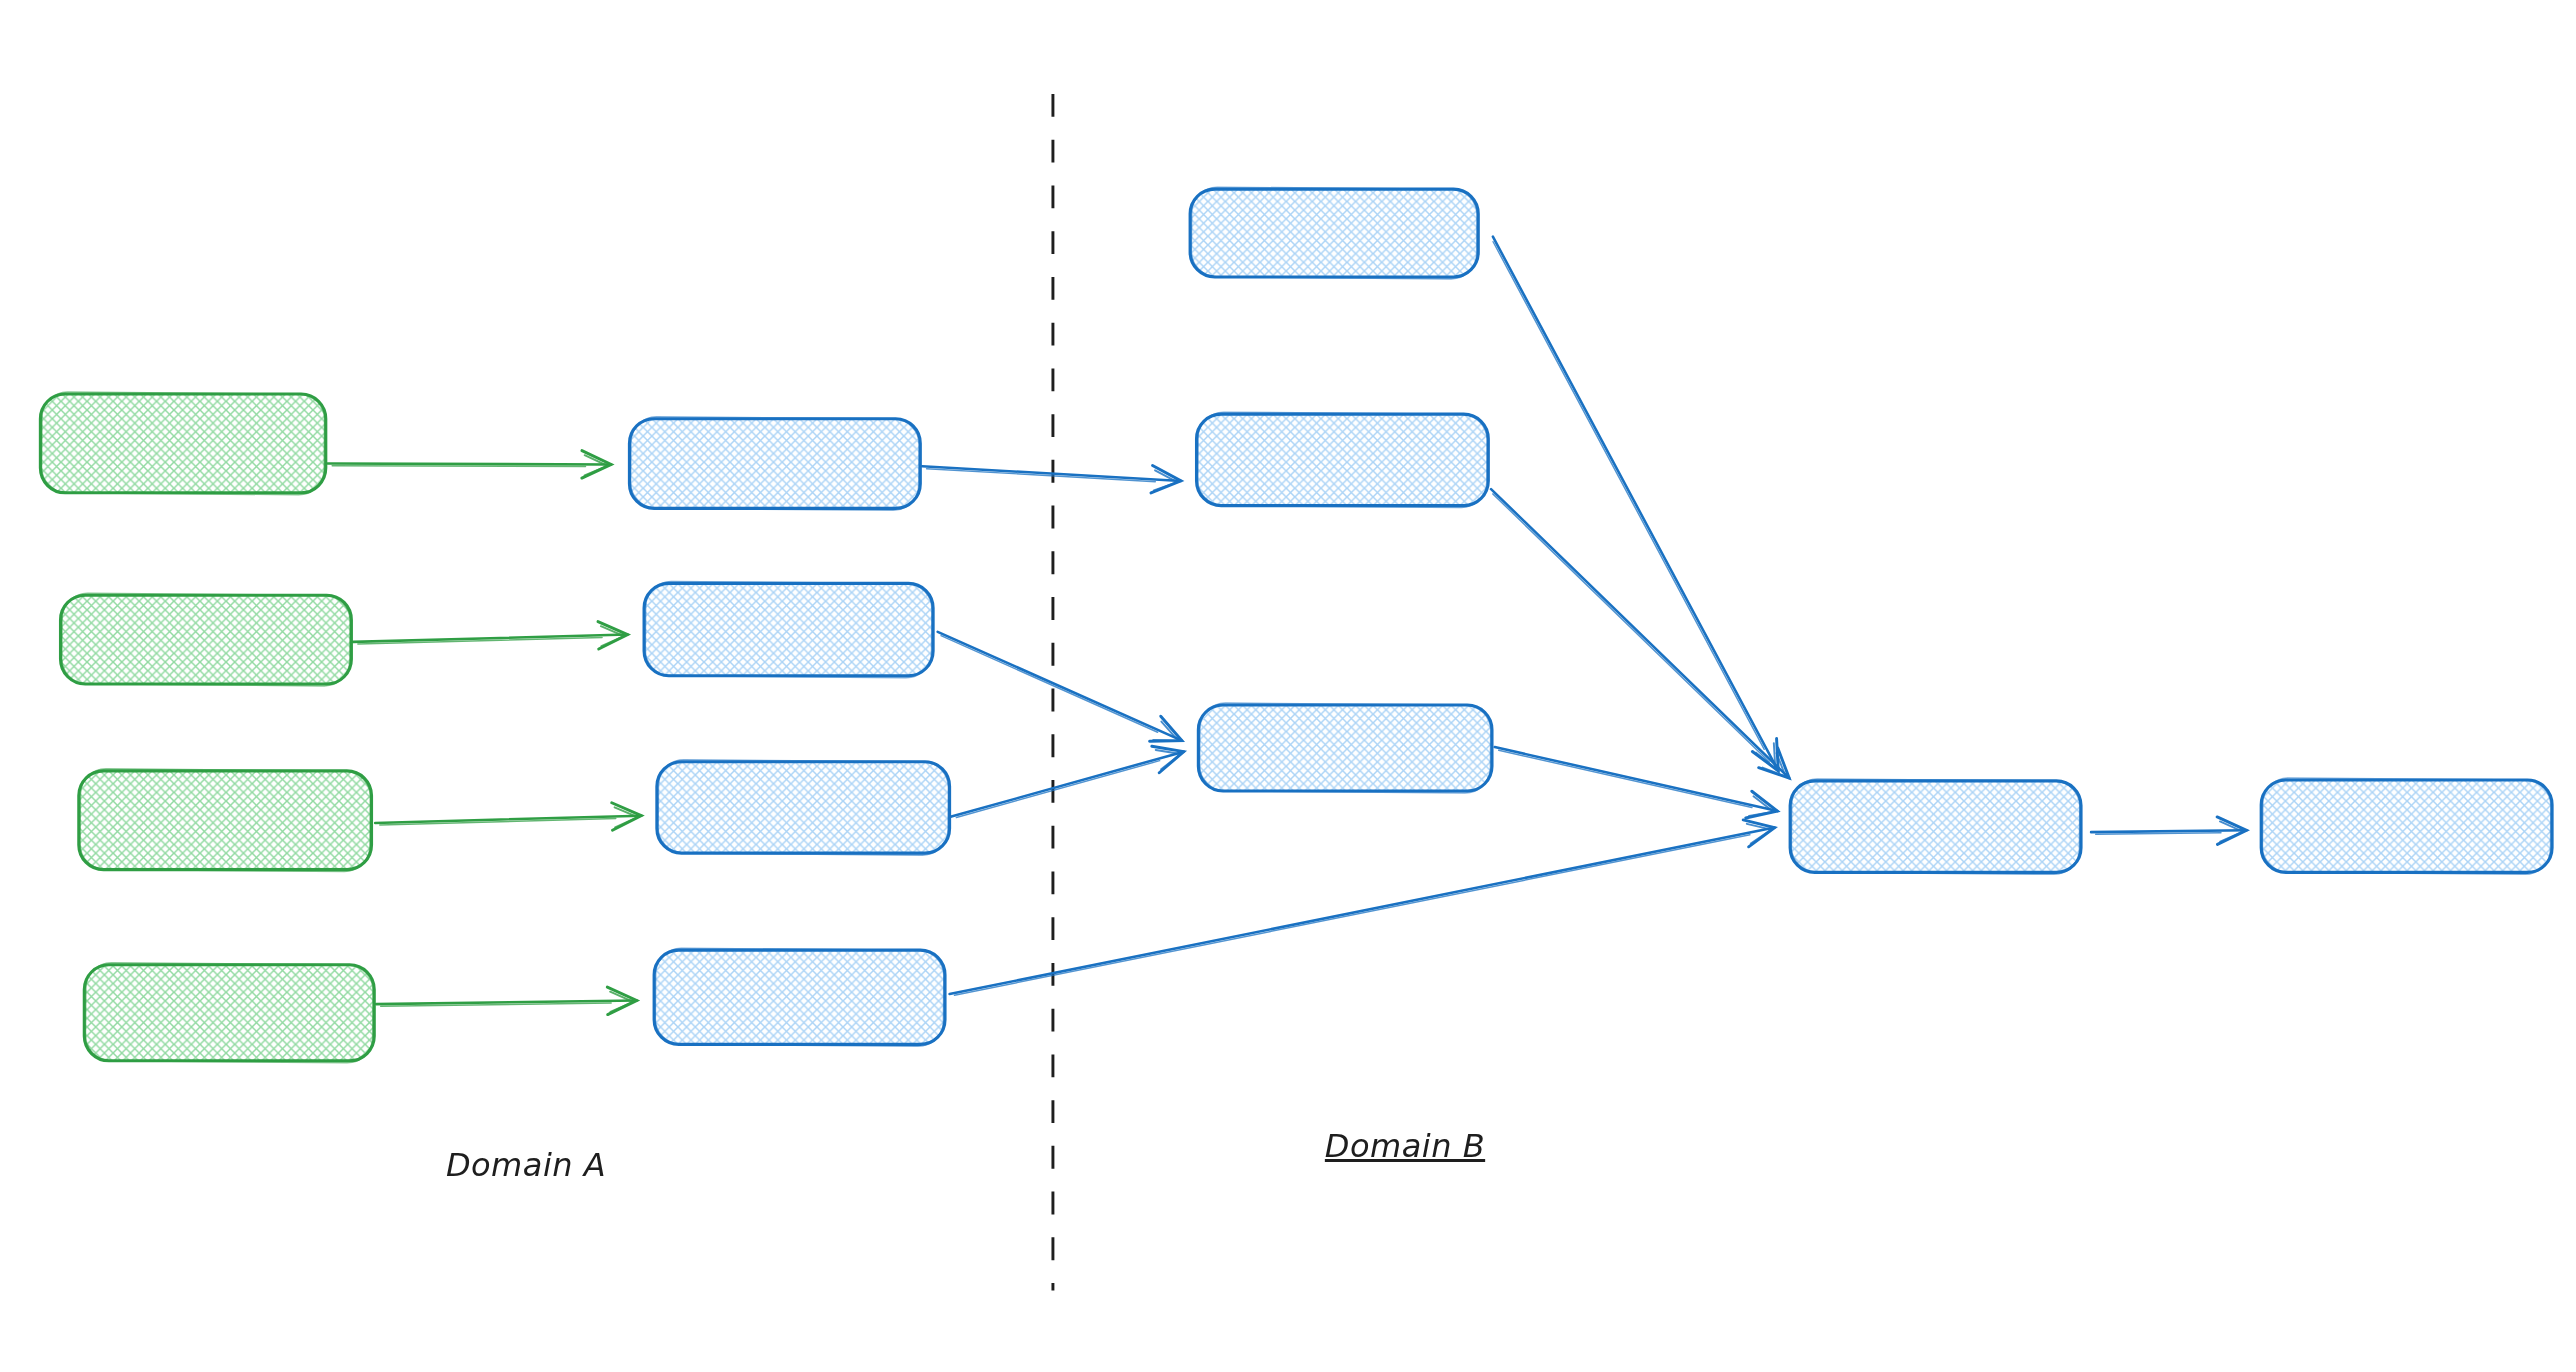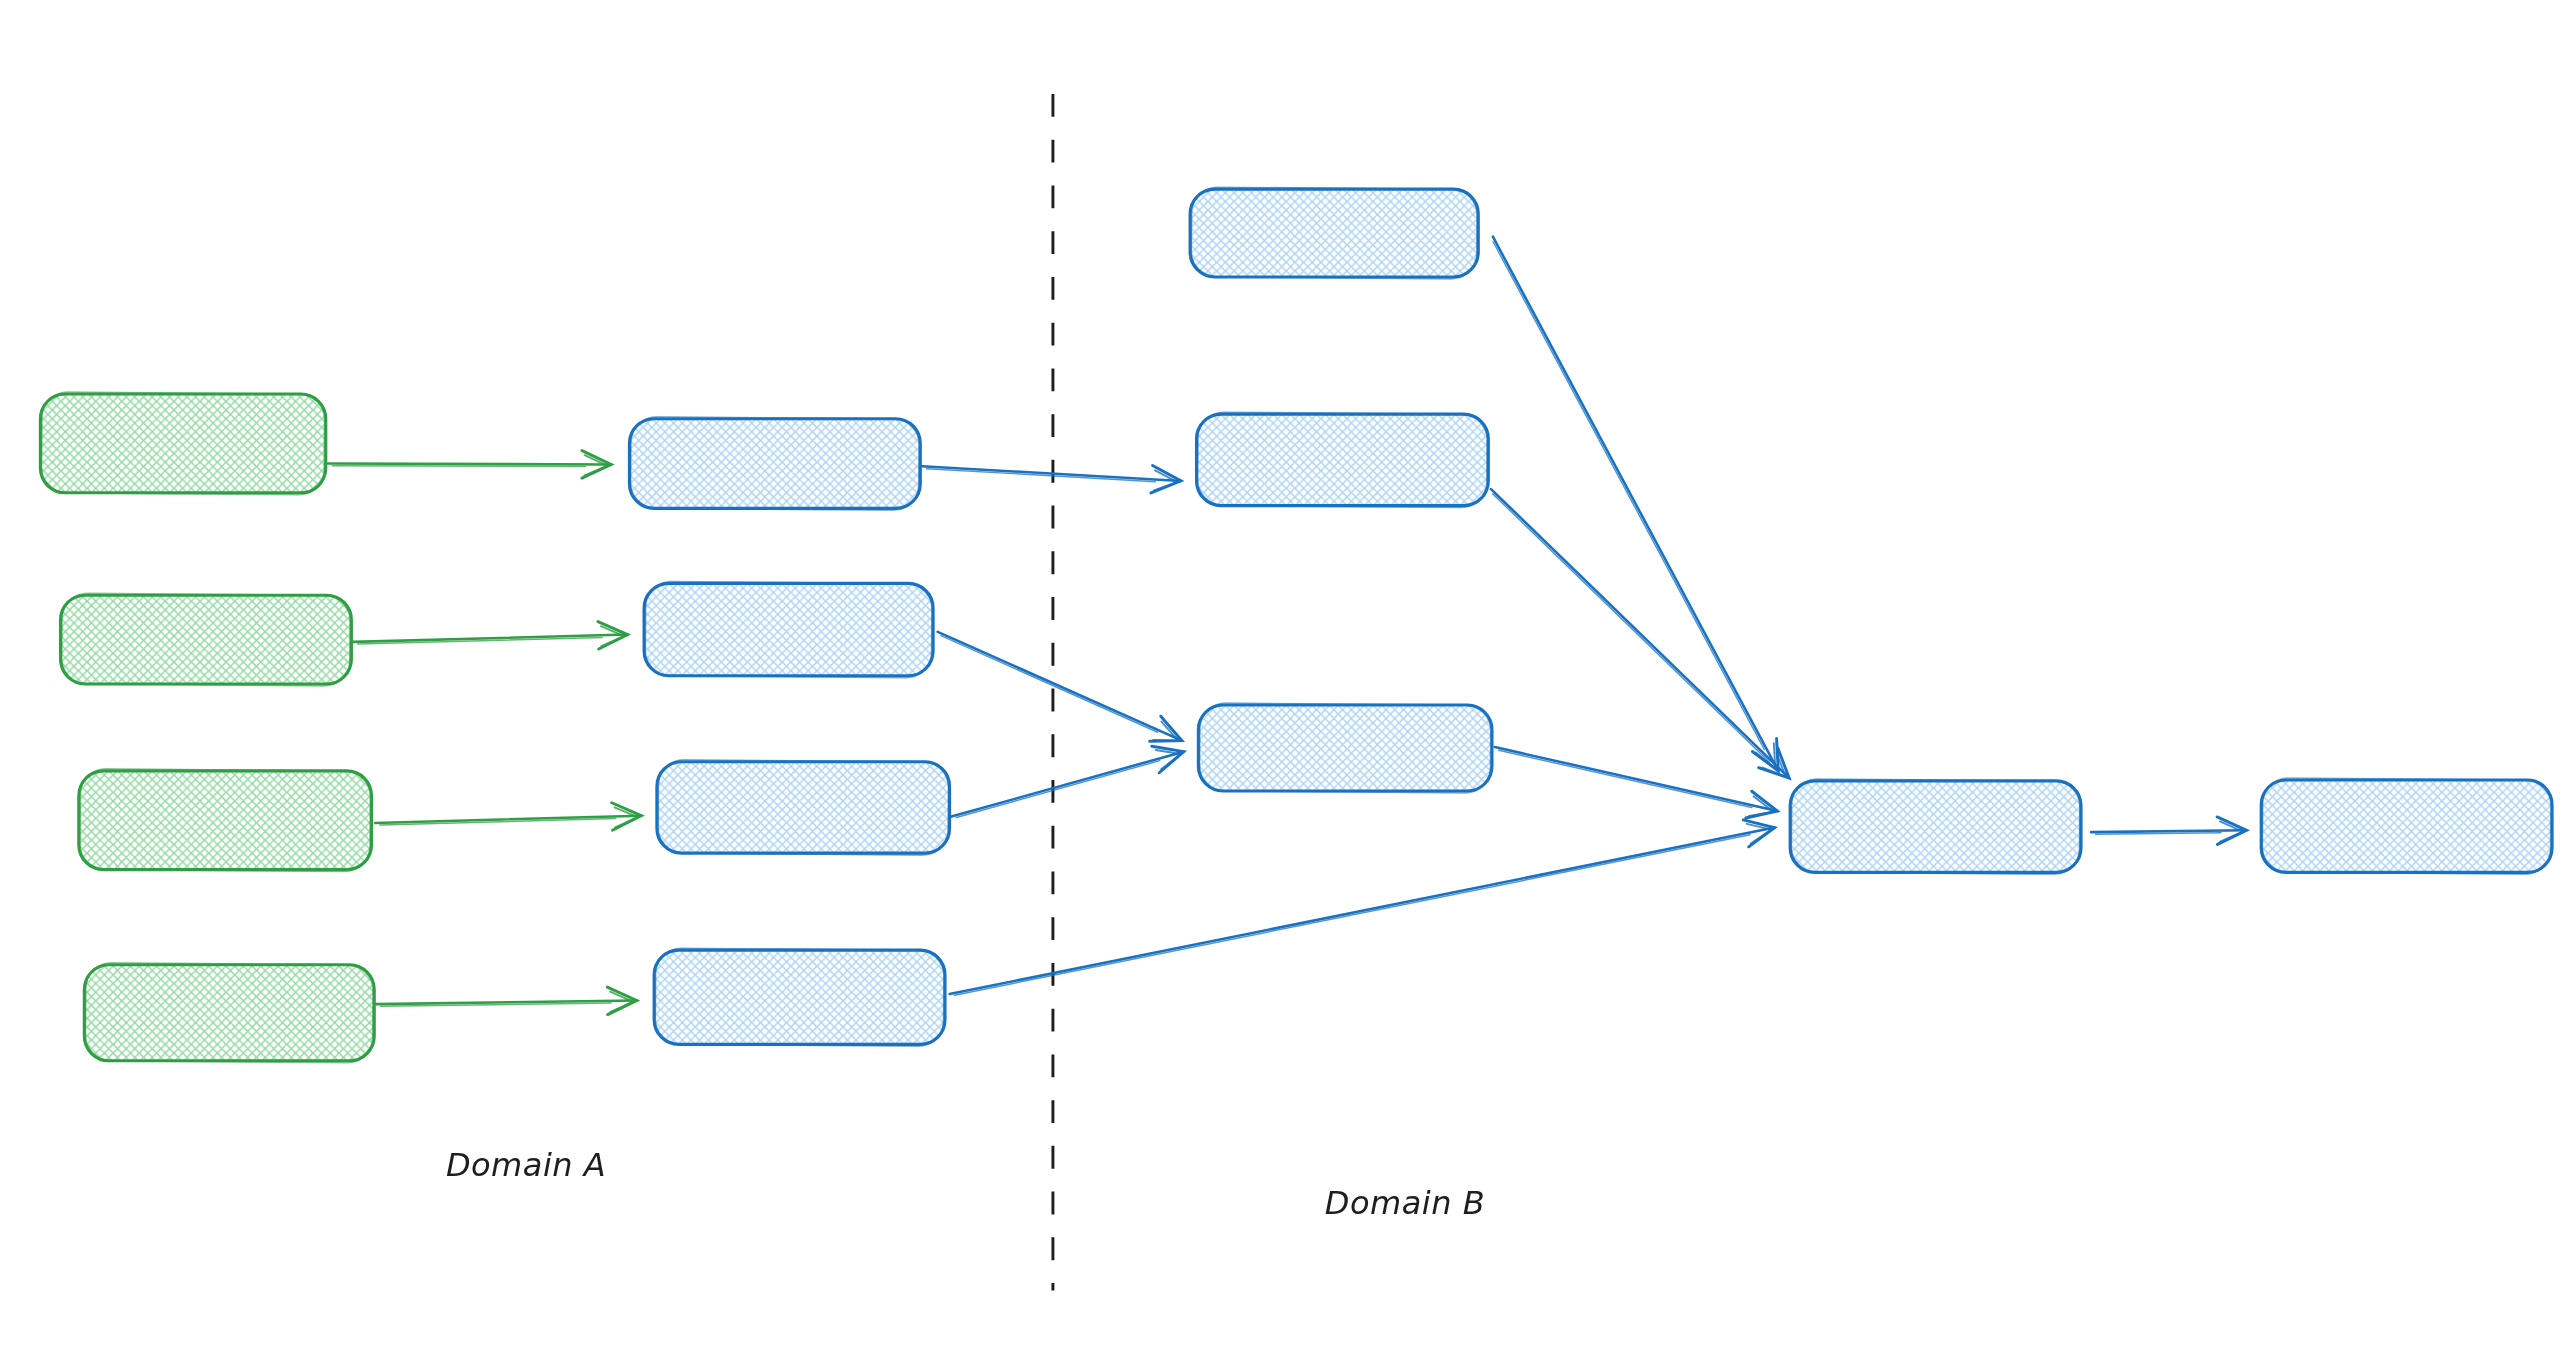--- a/index.html
+++ b/index.html
@@ -149,15 +149,15 @@
       <g>
         <rect x="1957" y="833" width="318" height="100" rx="27" ry="27" fill="url(#hatch-blue)" stroke="#1971c2" stroke-width="3.4"></rect>
         <rect x="1958.5" y="832" width="315" height="102" rx="28" ry="28" fill="none" stroke="#1971c2" stroke-width="1.7" opacity="0.55" transform="rotate(0.5 2116 883)"></rect>
       </g>
       <g>
         <rect x="2472" y="832" width="318" height="101" rx="27" ry="27" fill="url(#hatch-blue)" stroke="#1971c2" stroke-width="3.4"></rect>
         <rect x="2473.5" y="831" width="315" height="103" rx="28" ry="28" fill="none" stroke="#1971c2" stroke-width="1.7" opacity="0.55" transform="rotate(0.5 2631 882.5)"></rect>
       </g>
     </svg>
   <div class="domain-label" id="domain-a-label" style="left: 526px; top: 1146px;">Domain A</div>
-  <div class="domain-label" id="domain-b-label" style="left: 1405px; top: 1184px;">Domain B</div>
+  <div class="domain-label" id="domain-b-label" style="left: 1405px; top: 1127px; text-decoration: underline;">Domain B</div>
 </div>
 
 
 </body></html>

